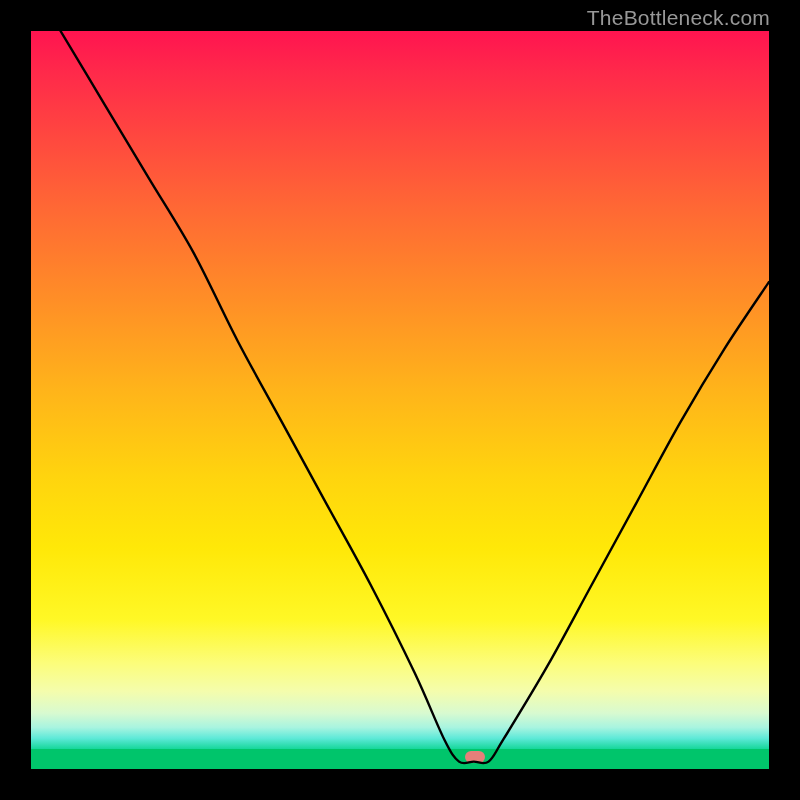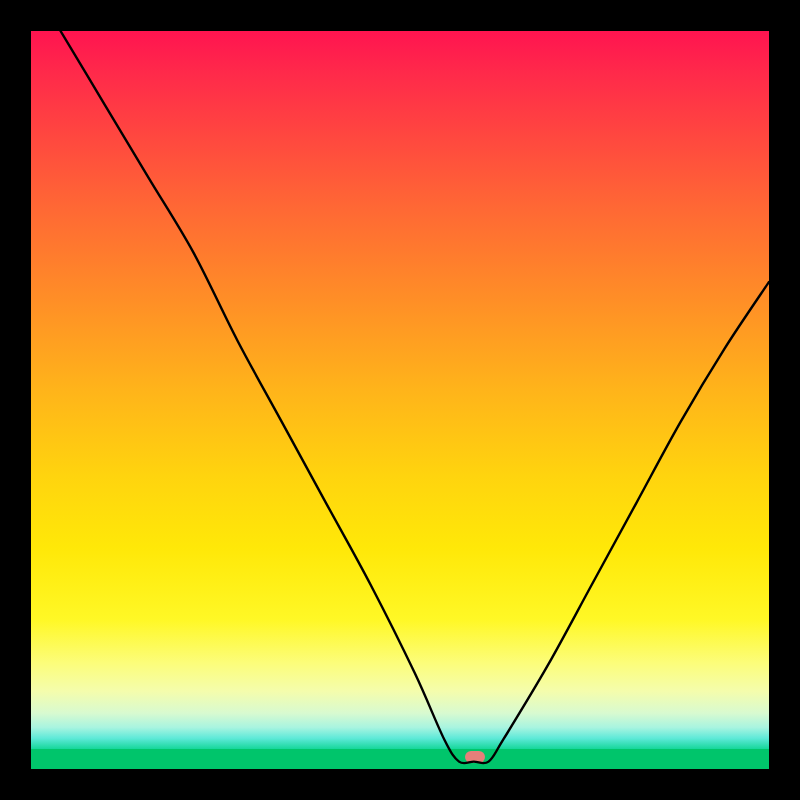--- a/index.html
+++ b/index.html
@@ -92,13 +92,14 @@
     <div class="gradient"></div>
     <div class="green-band"></div>
 
     <div class="marker" id="marker" style="left: 433.538px; top: 720.192px;"></div>
 
     <svg class="curve" viewBox="0 0 738 738" preserveAspectRatio="none">
       <path id="curve-path" d="M 29.52 0 C 36.9 12.299999999999992 59.04 49.199999999999946 73.8 73.79999999999995 C 88.56 98.39999999999996 103.32 123.00000000000001 118.08 147.60000000000002 C 132.84 172.20000000000002 147.60000000000002 194.33999999999997 162.36 221.39999999999998 C 177.12 248.45999999999998 191.88000000000002 281.67 206.64000000000001 309.96000000000004 C 221.4 338.25000000000006 236.16000000000003 364.08000000000004 250.92000000000002 391.14000000000004 C 265.68 418.20000000000005 280.44 445.26 295.2 472.32 C 309.96 499.38 324.72 525.21 339.48 553.5 C 354.24 581.79 371.46 616.2299999999999 383.76 642.06 C 396.06 667.89 405.90000000000003 693.72 413.28000000000003 708.48 C 420.66 723.24 423.11999999999995 726.9300000000001 428.03999999999996 730.62 C 432.96 734.31 437.88 730.62 442.8 730.62 C 447.72 730.62 452.64 734.31 457.56 730.62 C 462.48 726.9300000000001 462.48 724.47 472.32 708.48 C 482.15999999999997 692.49 501.84000000000003 660.51 516.6 634.68 C 531.36 608.8499999999999 546.12 580.56 560.88 553.5 C 575.64 526.44 590.4 499.38 605.16 472.32 C 619.92 445.26 634.6800000000001 416.97 649.44 391.14000000000004 C 664.2 365.31000000000006 678.9599999999999 340.71000000000004 693.7199999999999 317.34000000000003 C 708.4799999999999 293.97 730.62 261.98999999999995 738 250.91999999999996" fill="none" stroke="#000" stroke-width="2.4" stroke-linecap="round" stroke-linejoin="round"></path>
     </svg>
   </div>
 
+  <div class="watermark">TheBottleneck.com</div>
 </div>
 
 </body></html>

